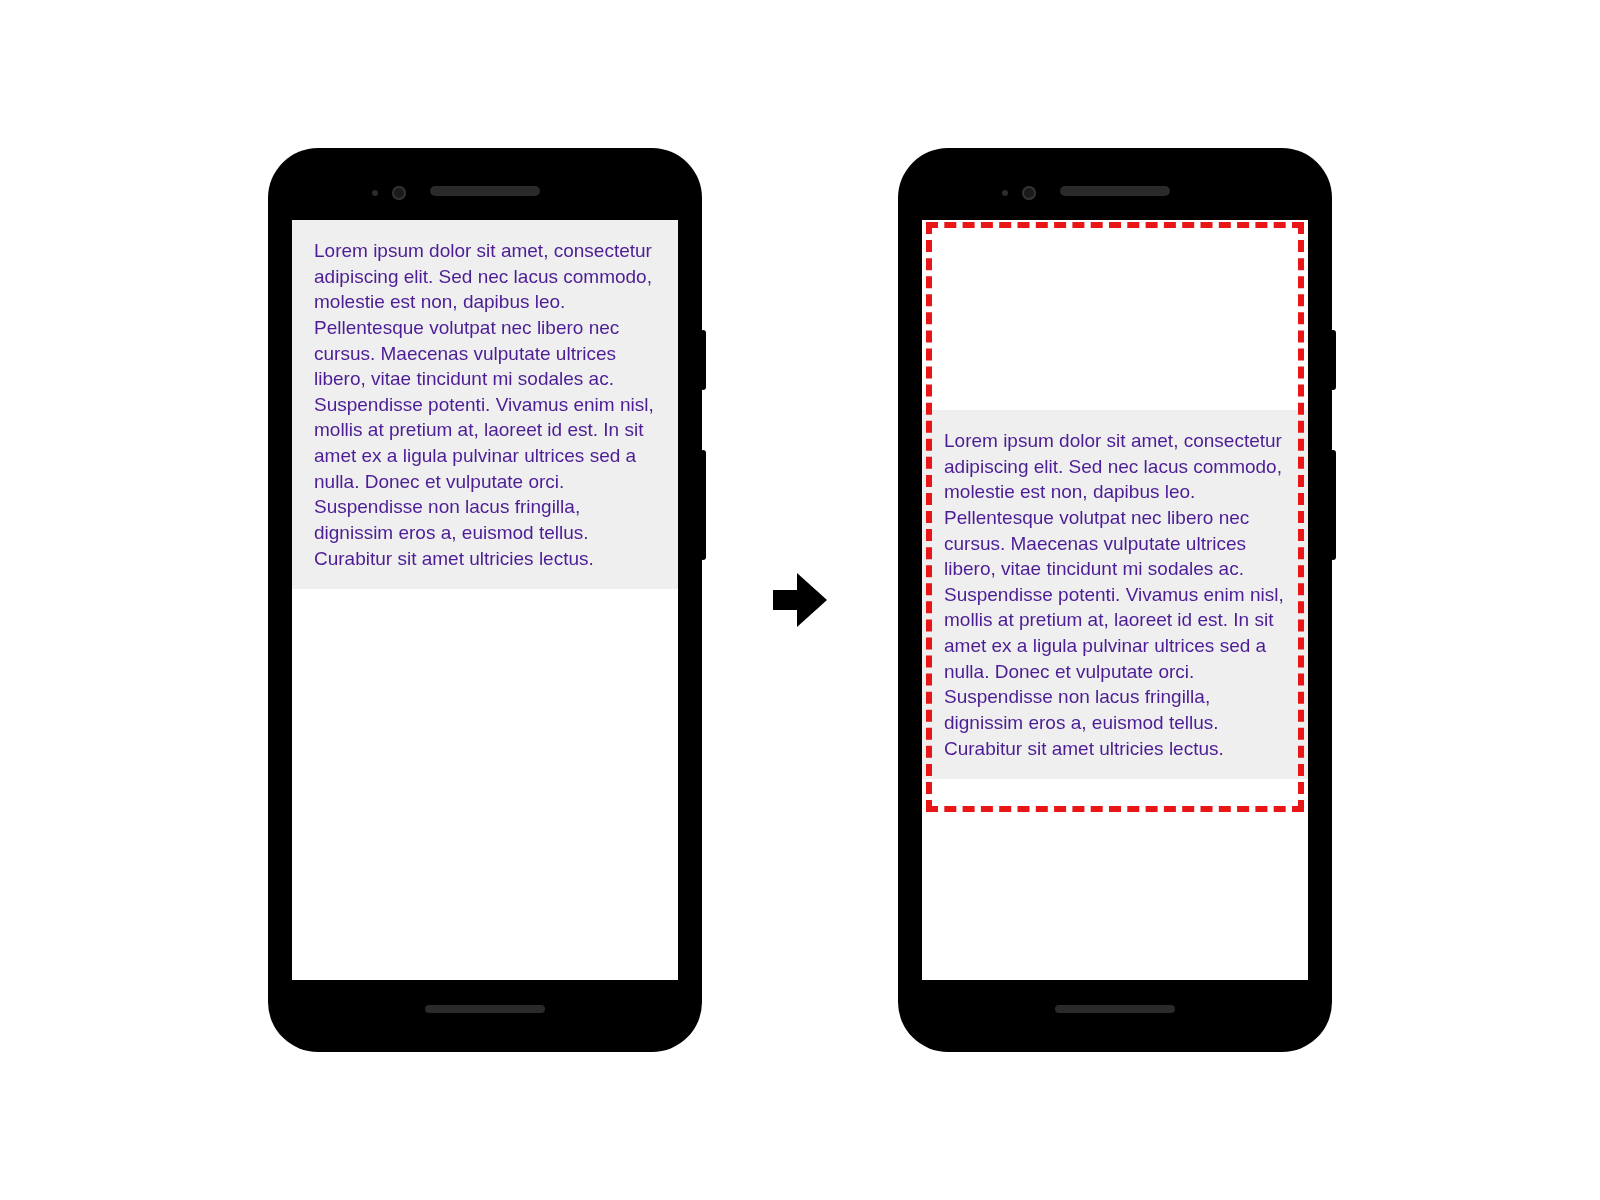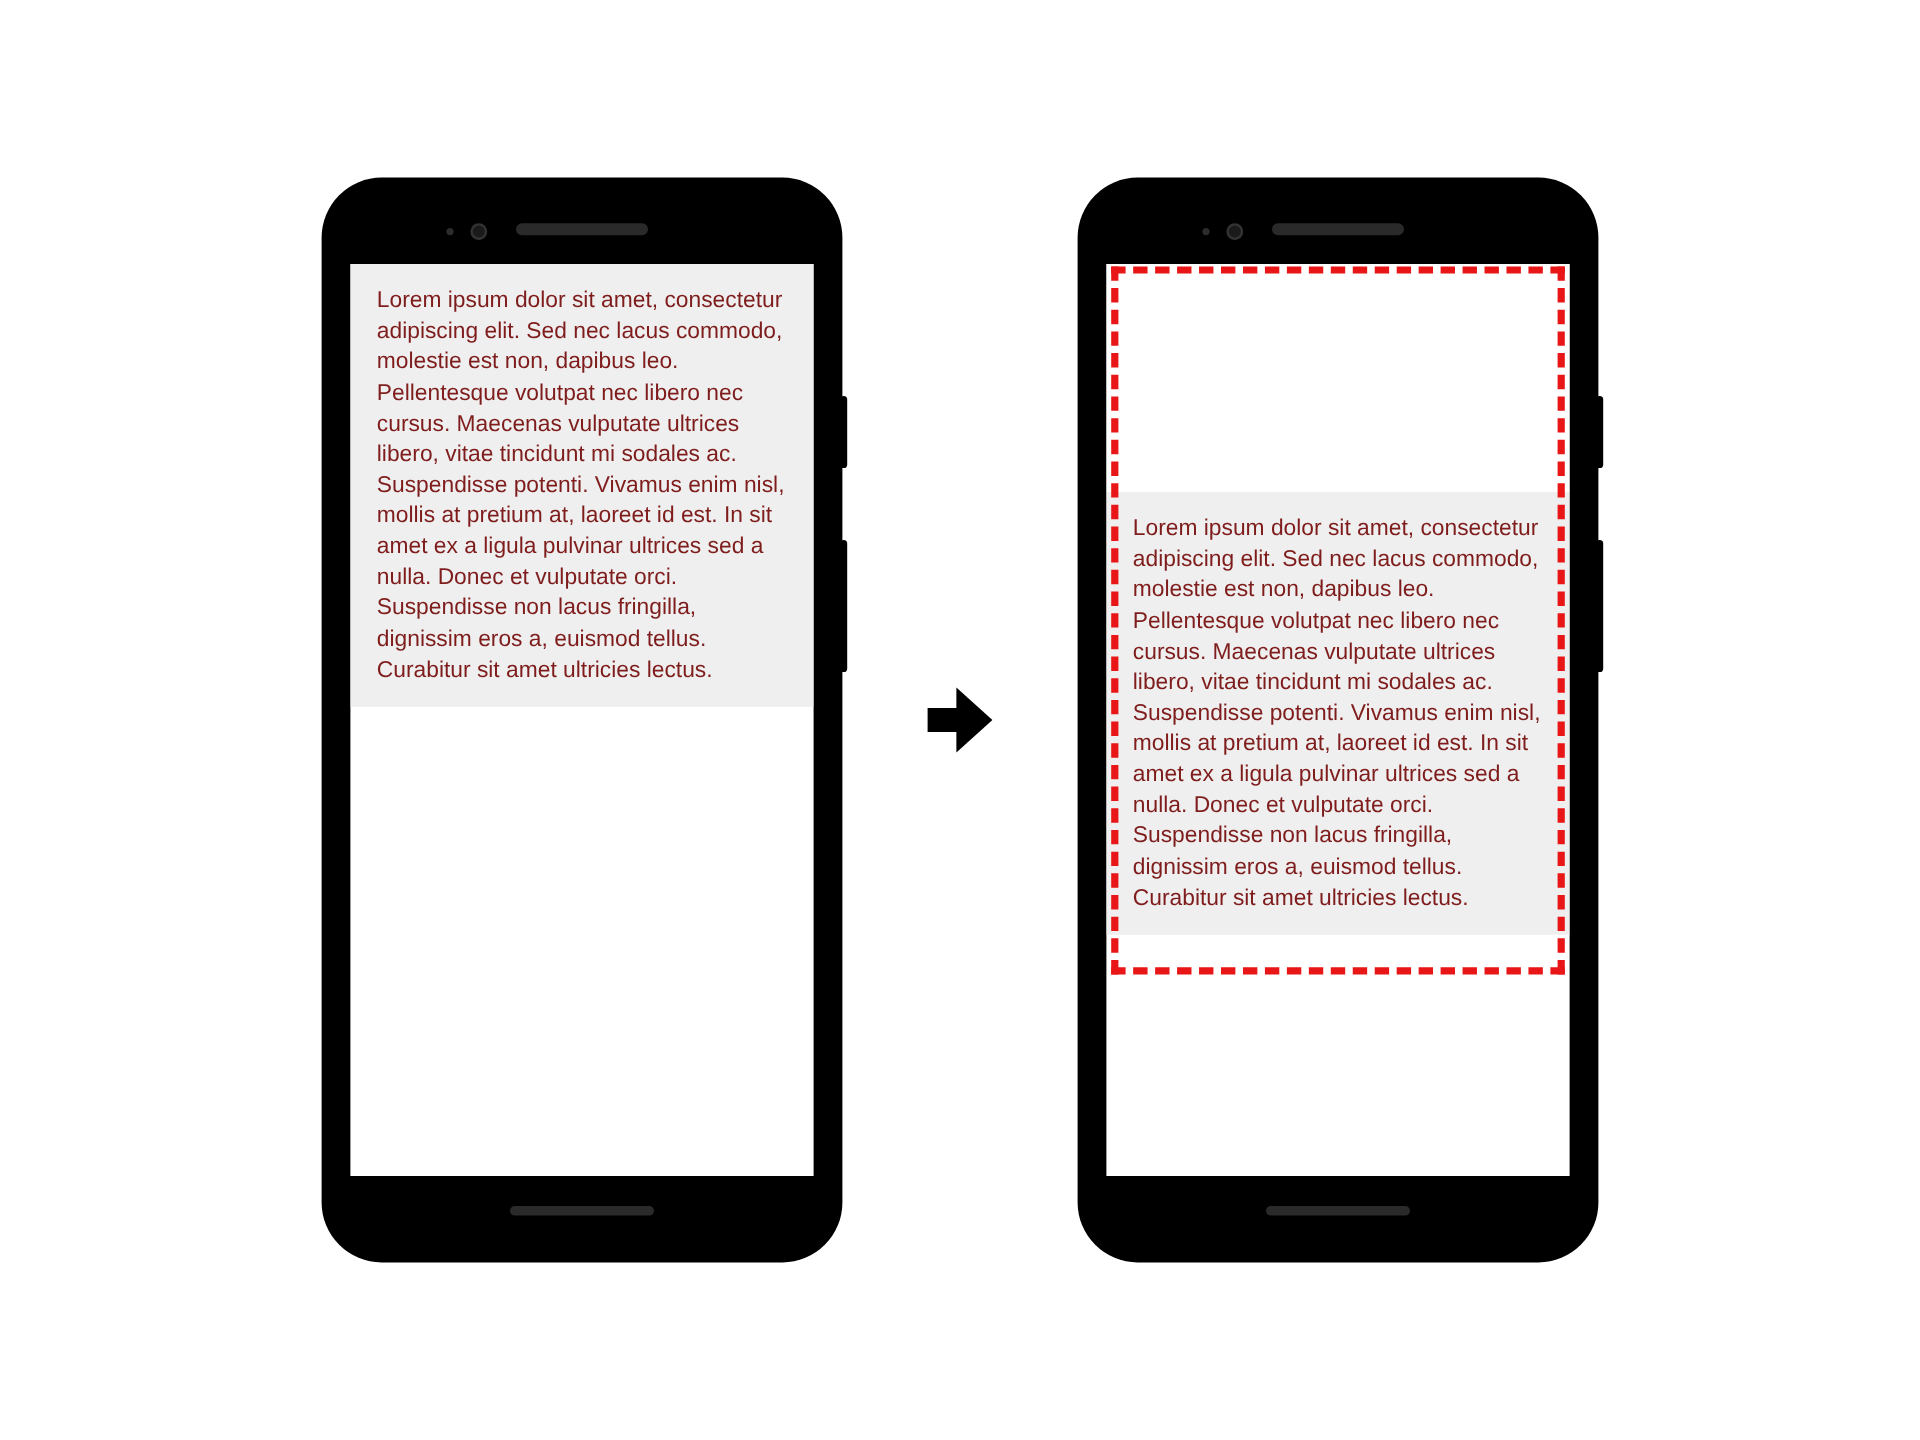--- a/index.html
+++ b/index.html
@@ -112,21 +112,21 @@
     border-radius: 3px;
   }
   .sb1 { top: 180px; height: 60px; }
   .sb2 { top: 300px; height: 110px; }
 
   .text-block {
     background: #efefef;
     padding: 18px 22px;
     font-size: 19px;
     line-height: 1.35;
-    color: #7f1d1d;
+    color: #4c1d95;
   }
   .screen-left .text-block {
     margin: 0;
   }
   .screen-right {
     display: flex;
     flex-direction: column;
   }
   .spacer-top {
     height: 190px;

